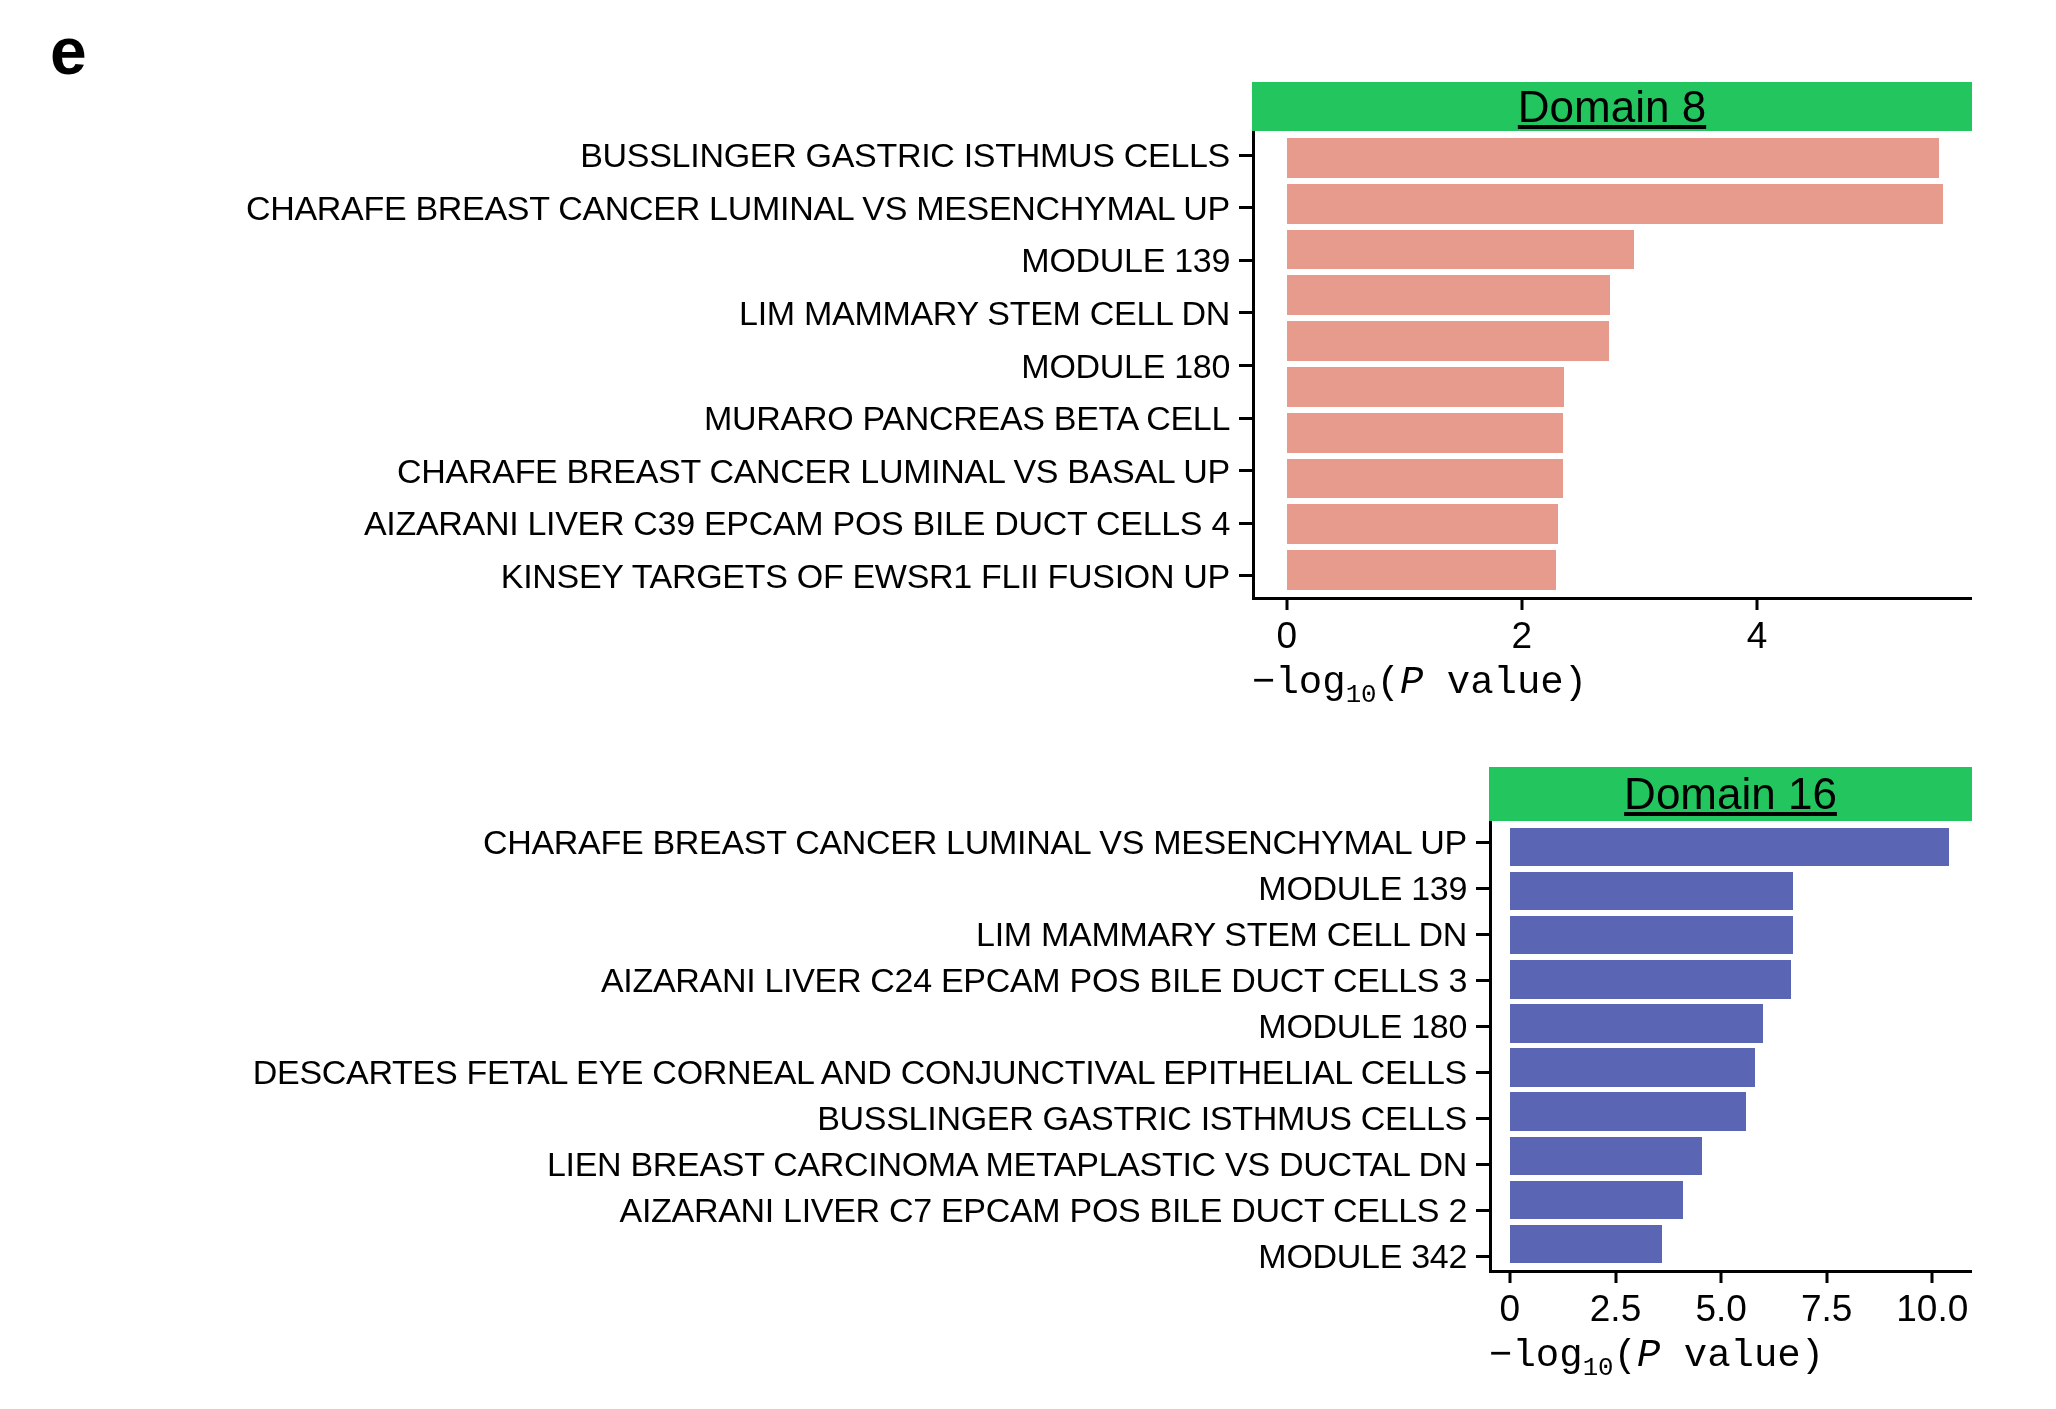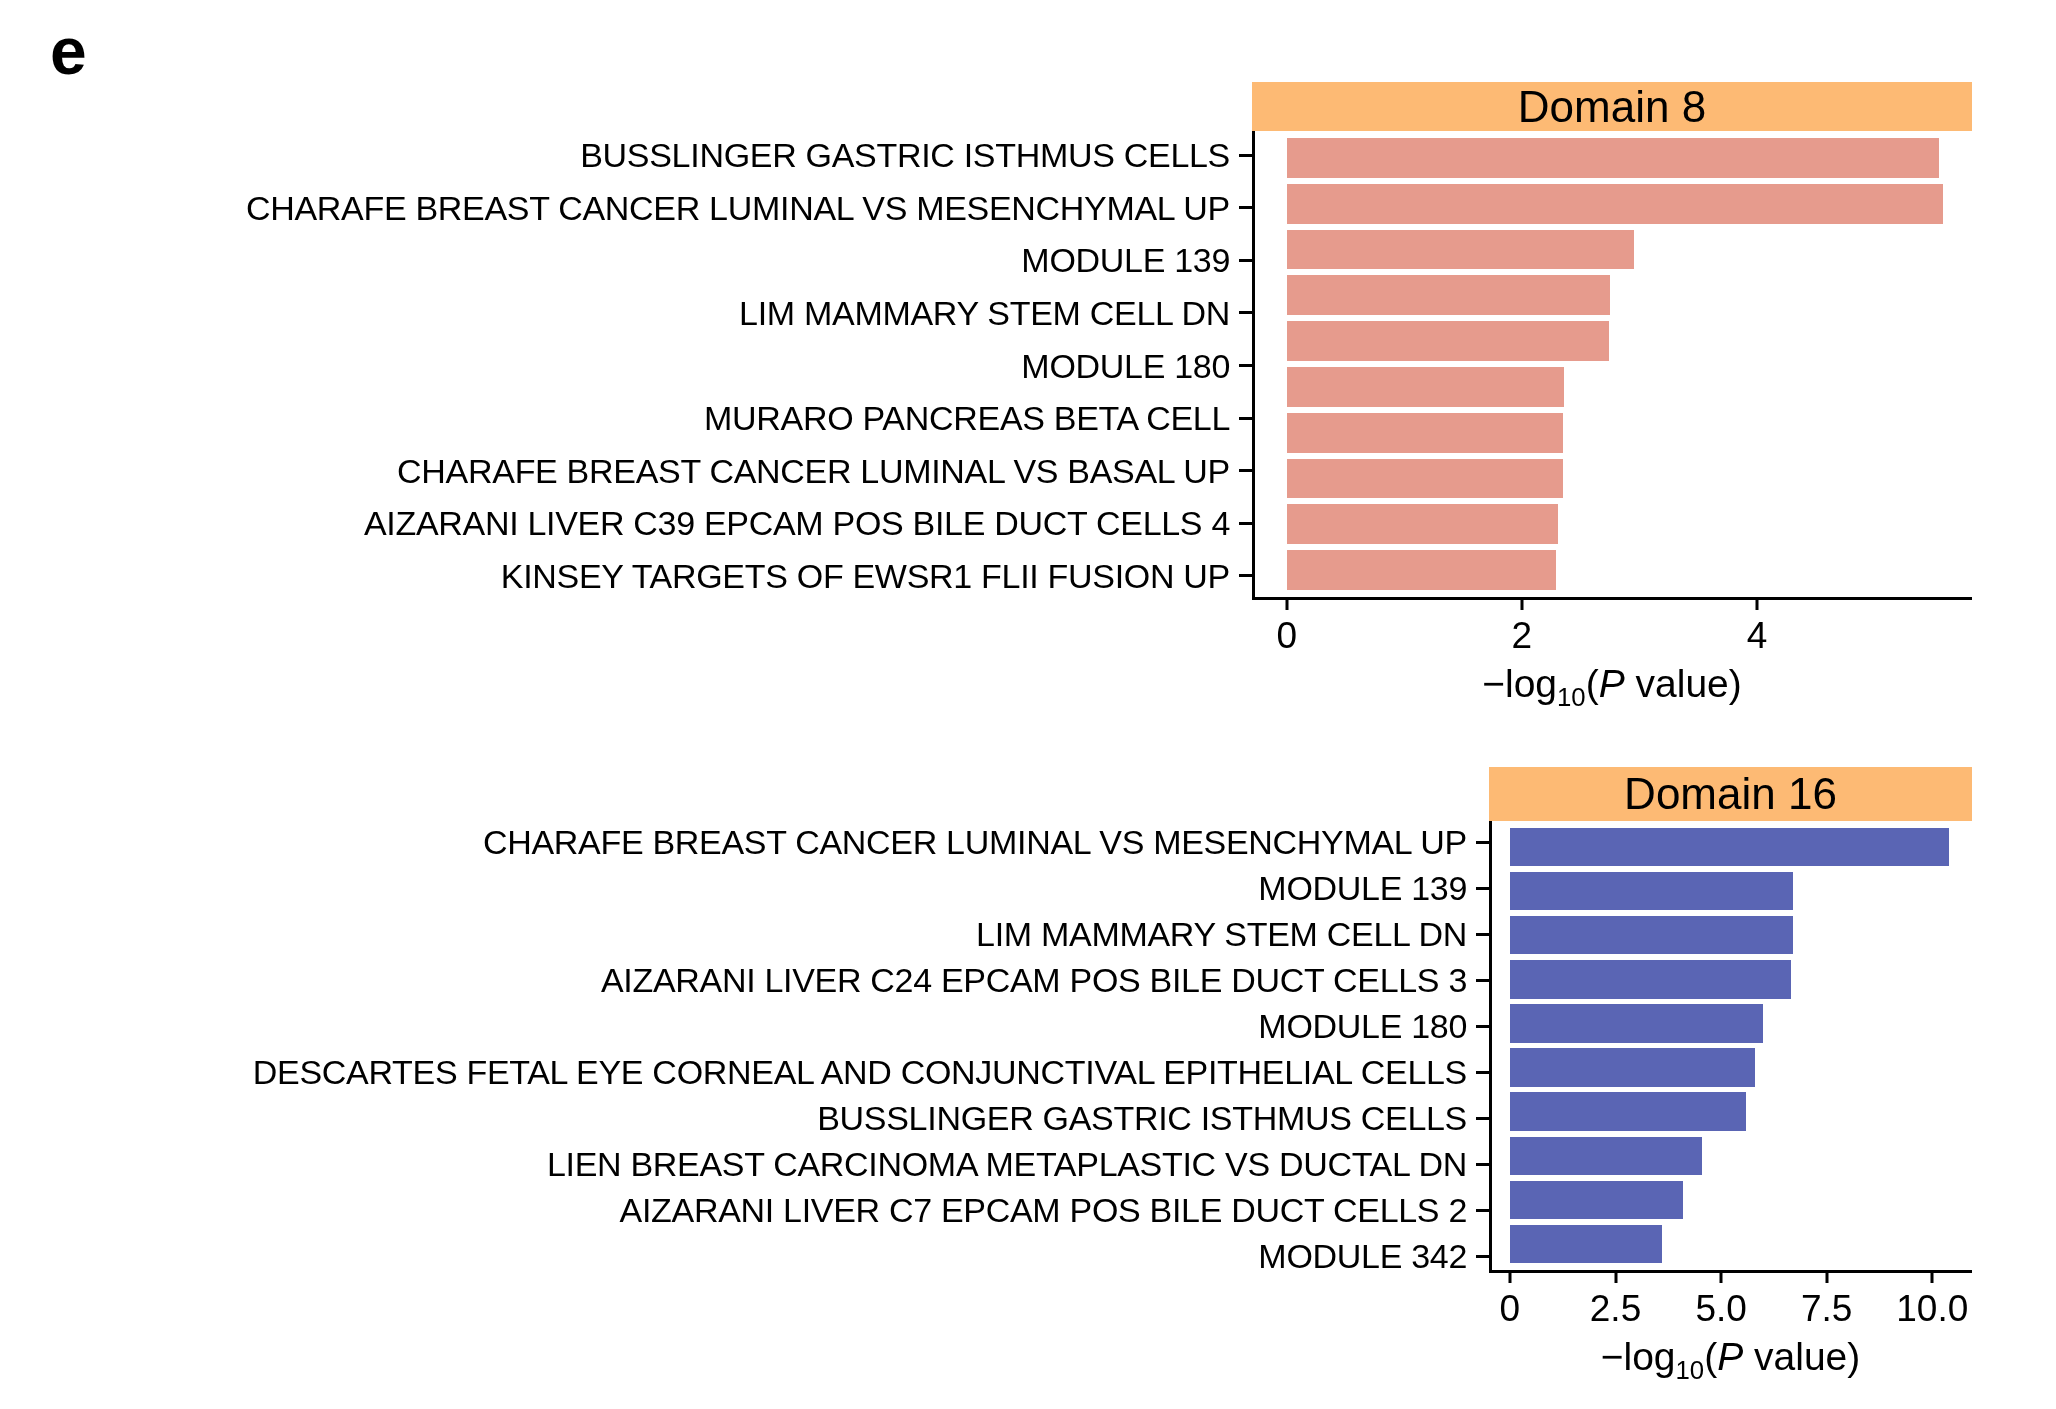--- a/index.html
+++ b/index.html
@@ -9,23 +9,23 @@
     background:#ffffff;
     font-family:"Liberation Sans", sans-serif;
     color:#000;
     overflow:hidden;
   }
   .panel-label{
     position:absolute;left:50px;top:18px;
     font-size:66px;font-weight:700;line-height:1;
   }
   .strip{
-    position:absolute;background:#fdba74;
+    position:absolute;background:#22c55e;
     display:flex;align-items:center;justify-content:center;
-    font-size:44px;line-height:1;
+    font-size:44px;line-height:1;text-decoration:underline;
   }
   .panel{
     position:absolute;
     border-left:3px solid #000;
     border-bottom:3px solid #000;
     box-sizing:border-box;
   }
   .bars{
     position:absolute;left:0;right:0;top:0;bottom:0;
     display:flex;flex-direction:column;
@@ -46,22 +46,22 @@
   .xtick{
     position:absolute;top:100%;width:3px;height:13px;background:#000;
     transform:translateX(-50%);
   }
   .xtick-label{
     position:absolute;top:calc(100% + 20px);
     transform:translateX(-50%);
     font-size:37px;line-height:1;
   }
   .xlabel{
-    position:absolute;text-align:center;
-    font-size:39px;line-height:1;
+    position:absolute;
+    font-size:39px;line-height:1;font-family:Liberation Mono, monospace;
   }
   .xlabel sub{font-size:0.66em;line-height:0;}
   .xlabel i{font-style:italic;}
 
   
   #chart0 .strip {left:1252px;top:82px;width:720px;height:49px;}
   #chart0 .panel {left:1252px;top:131px;width:720px;height:469px;}
   #chart0 .labels{left:40px;top:131px;width:1212px;height:469px;}
   #chart0 .xlabel{left:1252px;top:664px;width:720px;}
 

